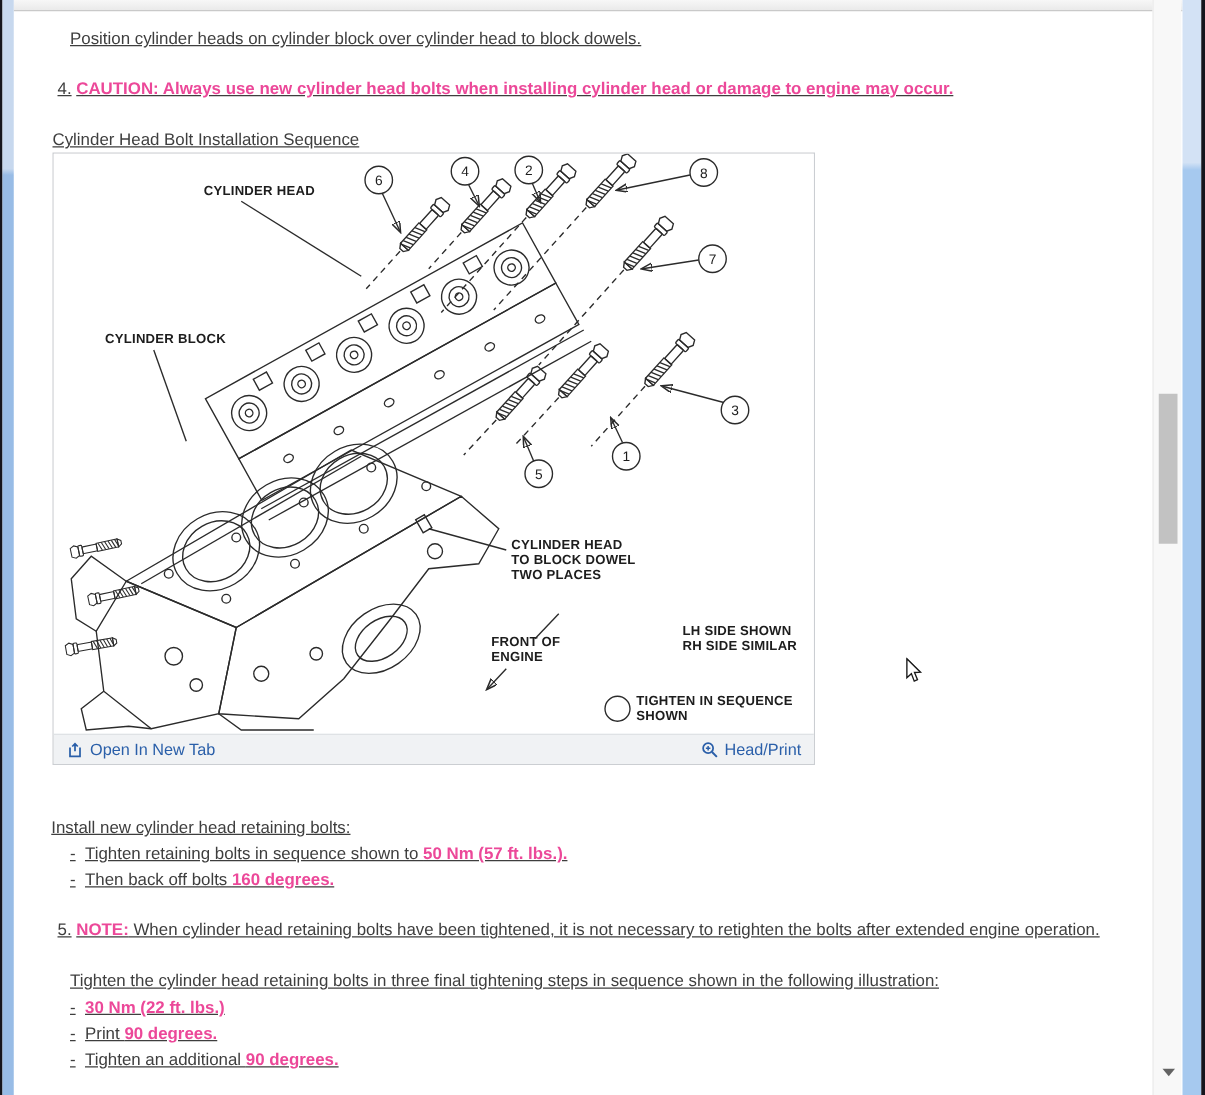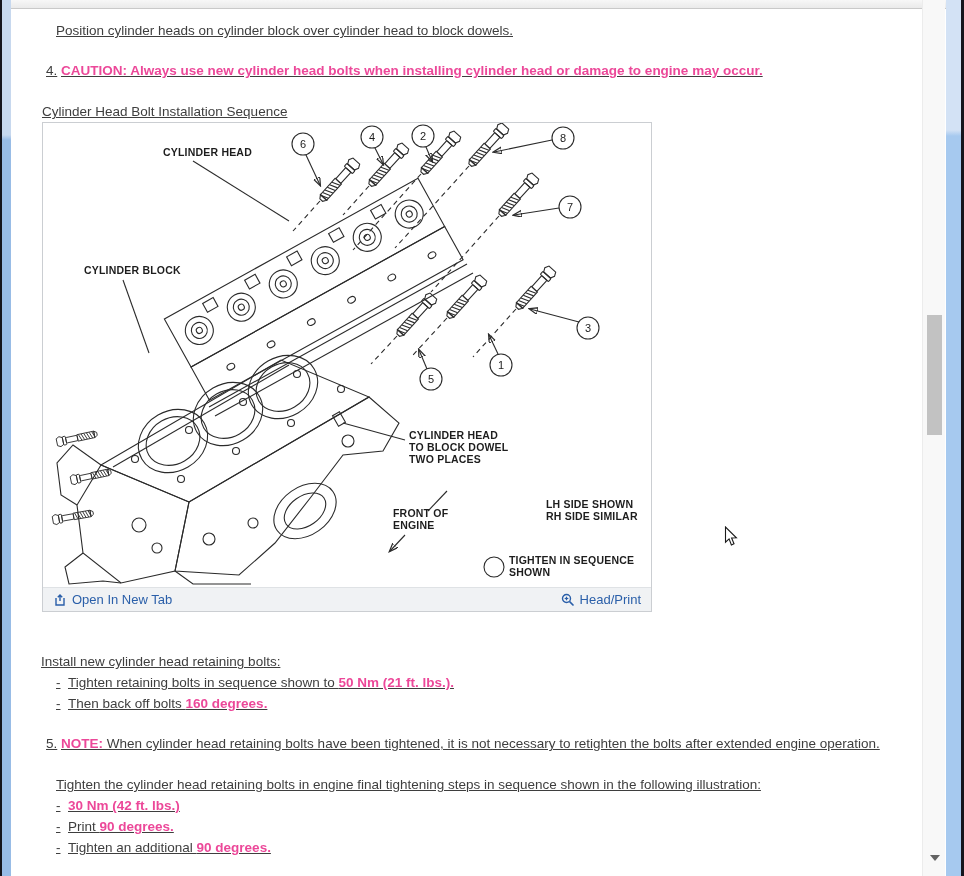--- a/index.html
+++ b/index.html
@@ -270,37 +270,37 @@
         </svg>
         <span>Head/Print</span>
       </a>
     </div>
   </div>
 
   <div class="t" style="left:41px;top:654px;">Install new cylinder head retaining bolts:</div>
 
   <div class="t bullet" style="left:56px;top:675px;">
     <span class="dash">-</span>
-    <span><span>Tighten retaining bolts in sequence shown to </span><b>50 Nm (21 ft. lbs.).</b></span>
+    <span><span>Tighten retaining bolts in sequence shown to </span><b>50 Nm (57 ft. lbs.).</b></span>
   </div>
   <div class="t bullet" style="left:56px;top:696px;">
     <span class="dash">-</span>
     <span><span>Then back off bolts </span><b>160 degrees.</b></span>
   </div>
 
   <div class="t numrow" style="left:46px;top:736px;">
     <span class="num">5.</span>
     <span><b>NOTE:</b><span> When cylinder head retaining bolts have been tightened, it is not necessary to retighten the bolts after extended engine operation.</span></span>
   </div>
 
-  <div class="t" style="left:56px;top:777px;">Tighten the cylinder head retaining bolts in engine final tightening steps in sequence shown in the following illustration:</div>
+  <div class="t" style="left:56px;top:777px;">Tighten the cylinder head retaining bolts in three final tightening steps in sequence shown in the following illustration:</div>
 
   <div class="t bullet" style="left:56px;top:798px;">
     <span class="dash">-</span>
-    <span><span></span><b>30 Nm (42 ft. lbs.)</b></span>
+    <span><span></span><b>30 Nm (22 ft. lbs.)</b></span>
   </div>
   <div class="t bullet" style="left:56px;top:819px;">
     <span class="dash">-</span>
     <span><span>Print </span><b>90 degrees.</b></span>
   </div>
   <div class="t bullet" style="left:56px;top:840px;">
     <span class="dash">-</span>
     <span><span>Tighten an additional </span><b>90 degrees.</b></span>
   </div>
 

